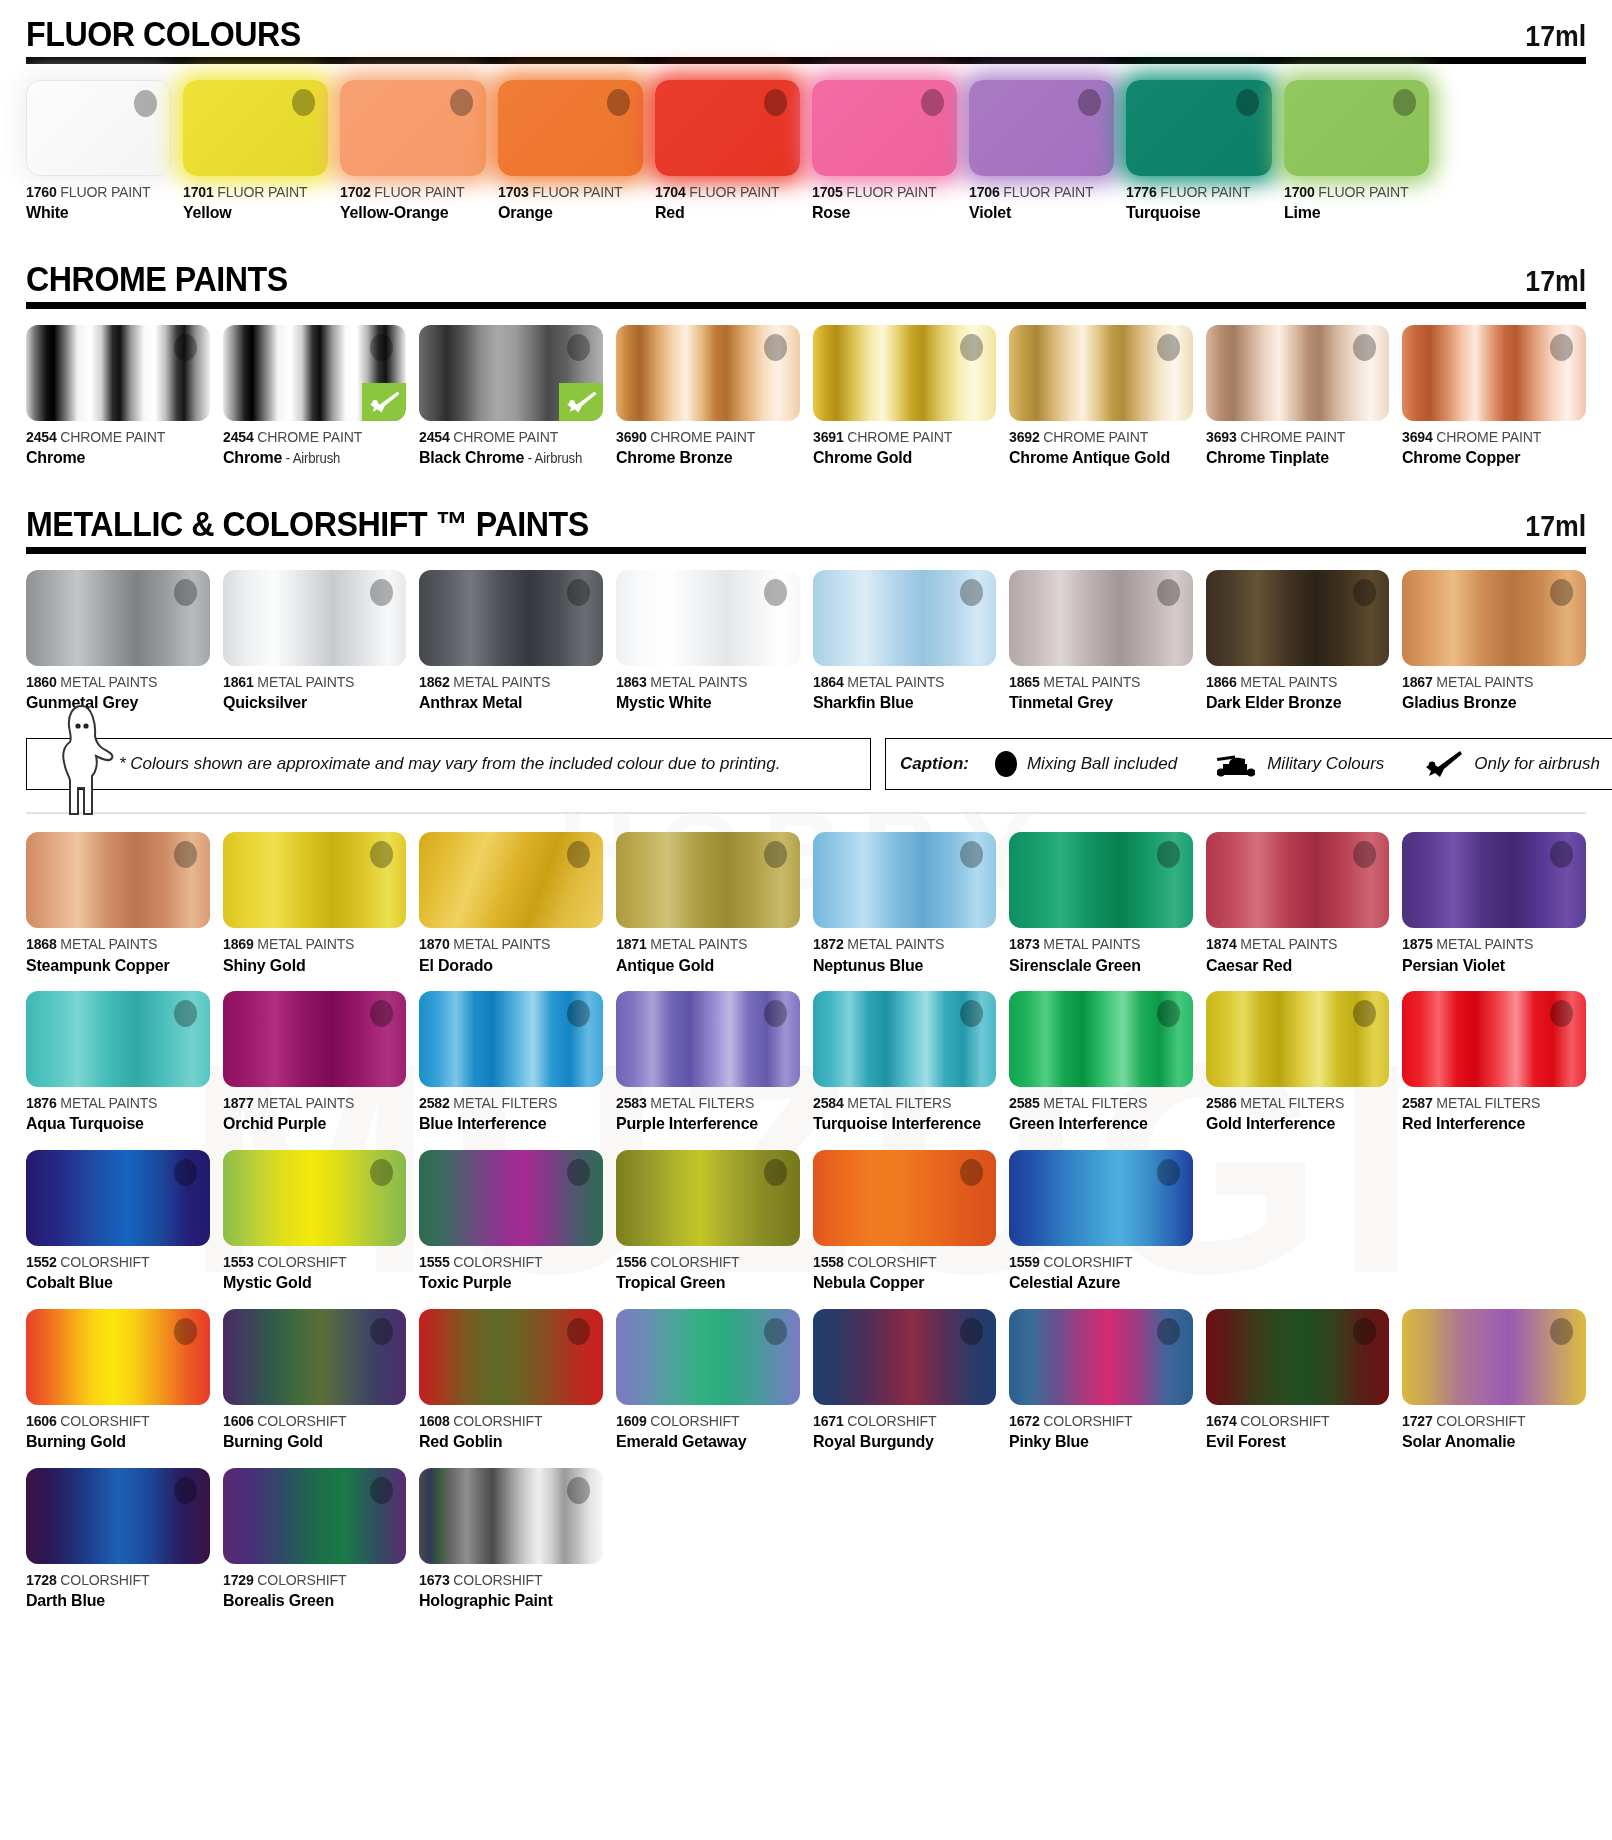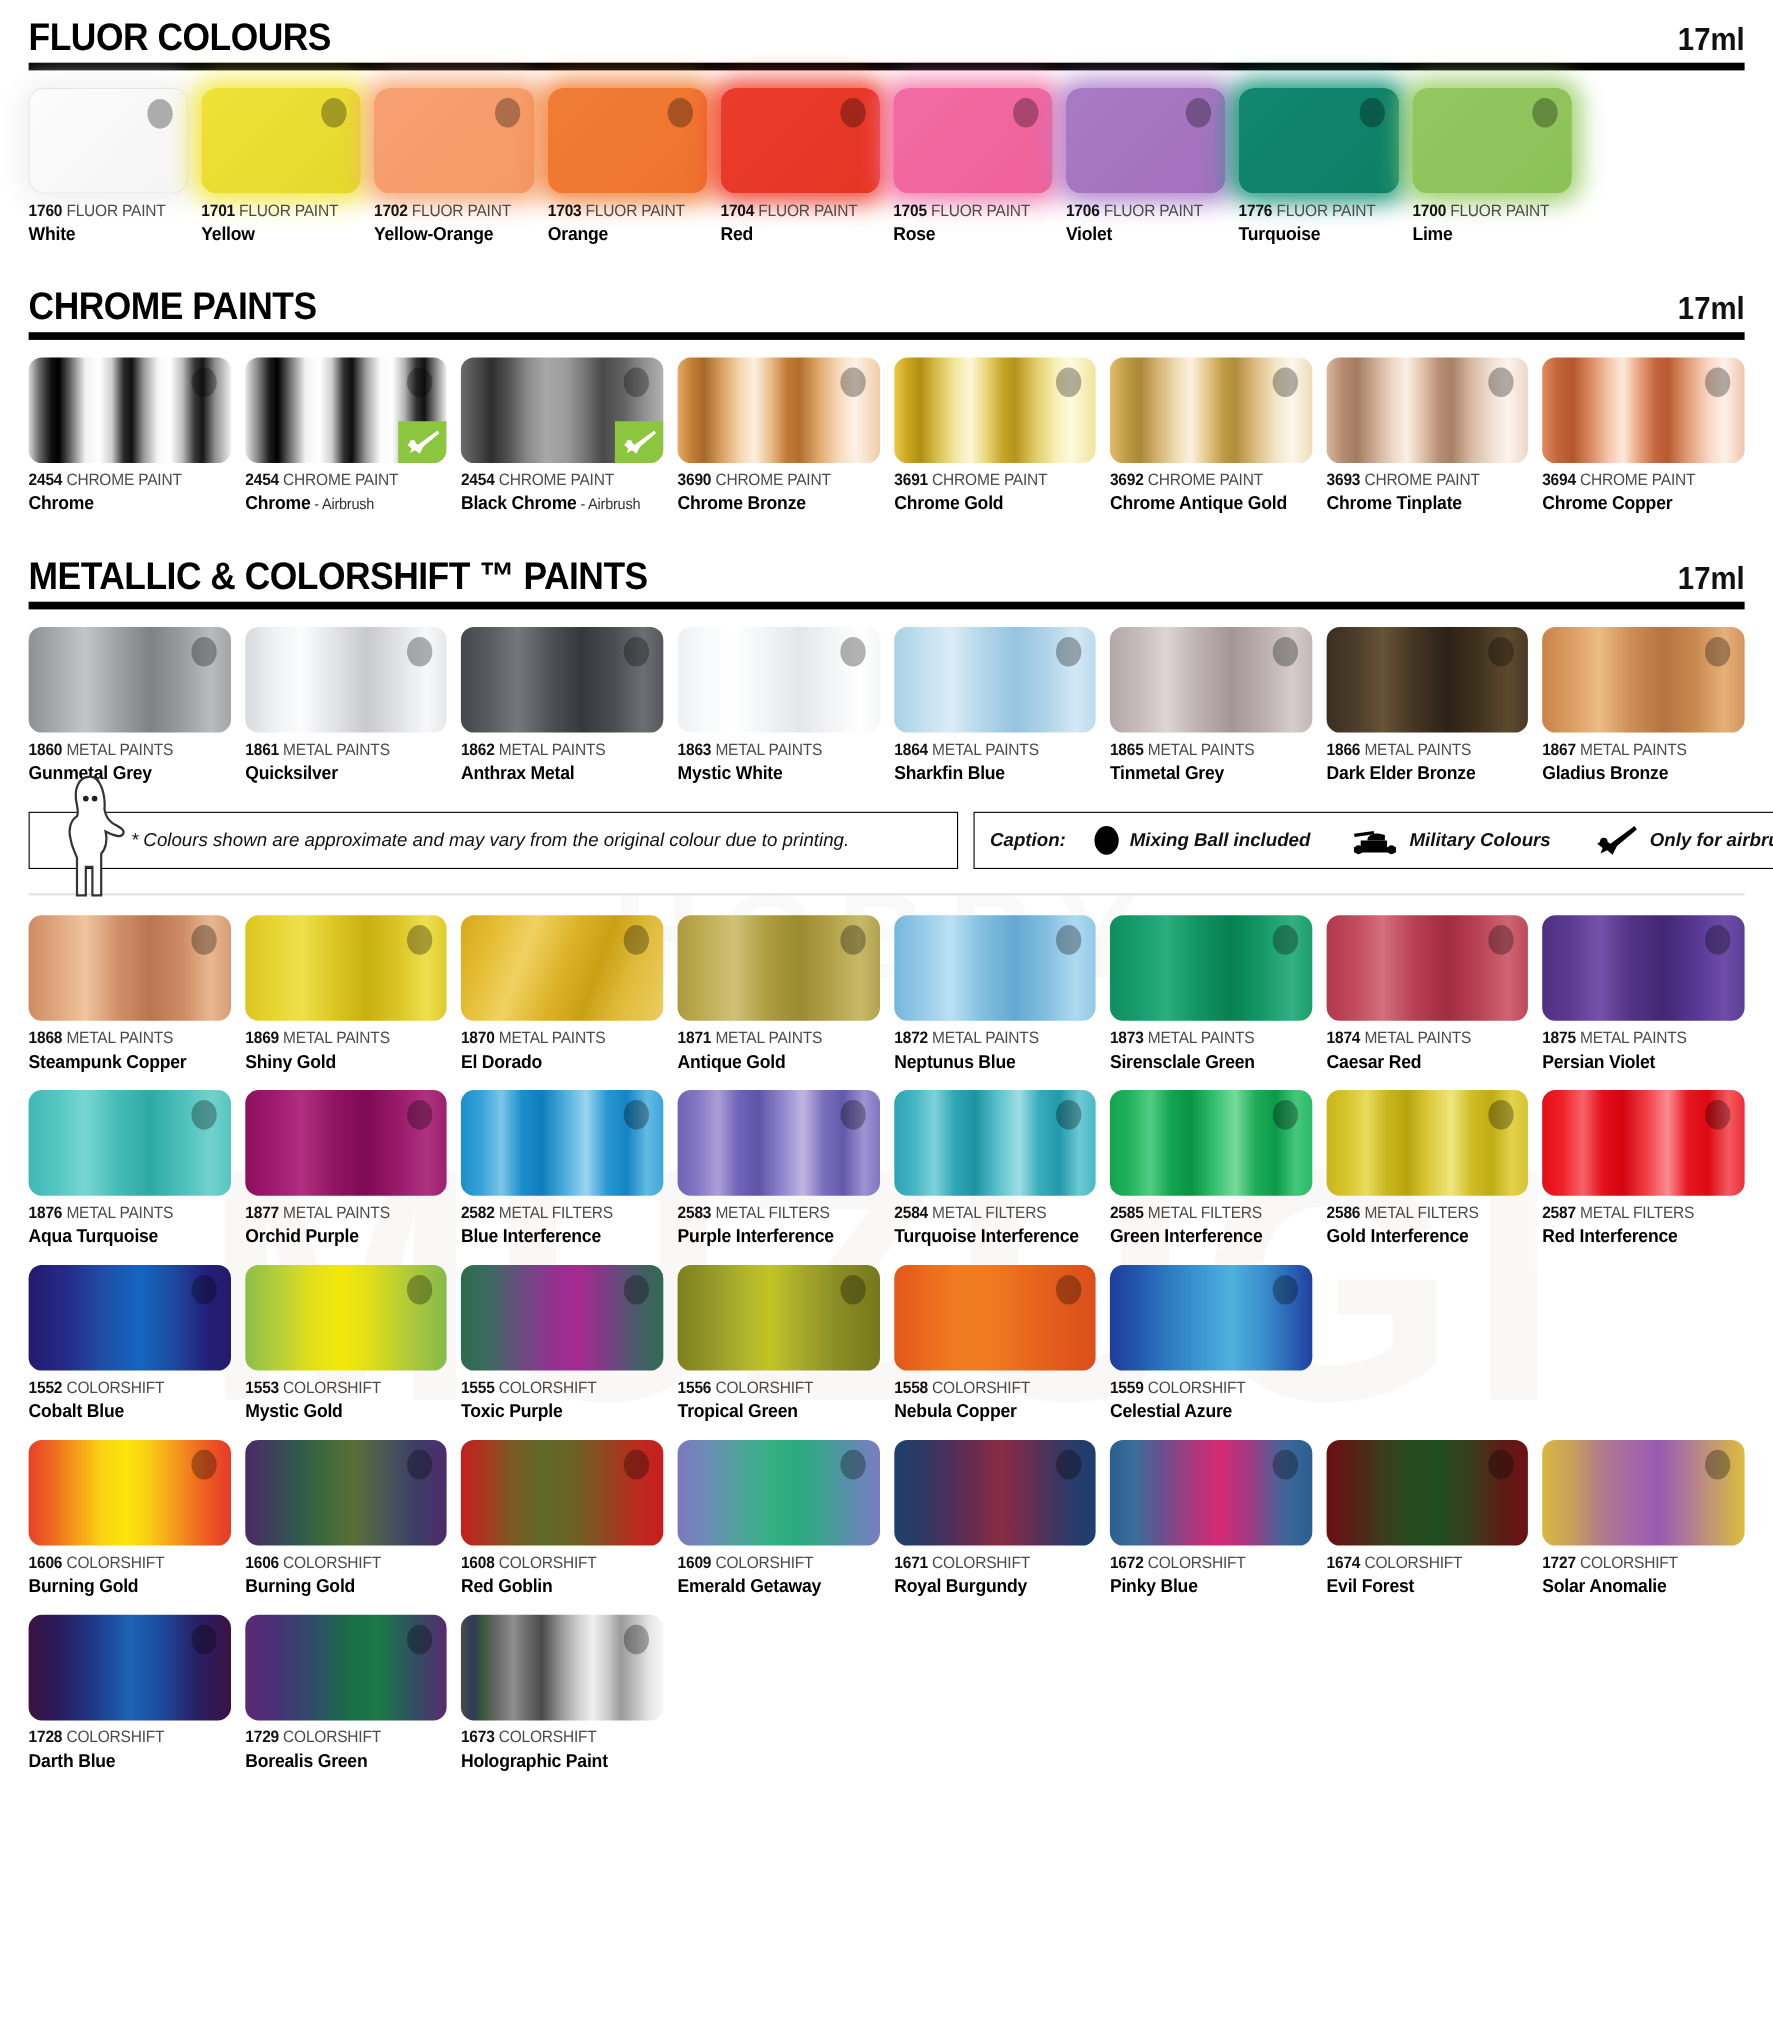--- a/index.html
+++ b/index.html
@@ -153,21 +153,21 @@
   .caption-left  { flex: 0 0 845px; }
   .caption-right { flex: 1; }
   .disclaimer {
     font-style: italic;
     font-size: 17px;
     margin-left: 78px;
     white-space: nowrap;
   }
   .cap-label { font-style: italic; font-weight: bold; font-size: 17px; margin-right: 26px; }
   .cap-item { display: flex; align-items: center; gap: 10px; margin-right: 38px; }
-  .cap-item .txt { font-style: italic; font-size: 17px; white-space: nowrap; font-weight: bold; }
+  .cap-item .txt { font-style: italic; font-size: 17px; white-space: nowrap; }
   .icon-ball { width: 22px; height: 26px; border-radius: 50%; background: #000; display: inline-block; }
   .icon-tank svg, .icon-air svg { display: block; }
 
   .mascot {
     position: absolute;
     left: 26px; top: -36px;
     width: 76px; height: 118px;
     z-index: 5;
   }
 
@@ -410,21 +410,21 @@
 
   <div class="caption-row" style="position:relative;">
     <svg class="mascot" viewBox="0 0 76 118">
       <path d="M30 4 C20 4 16 14 17 24 C18 32 20 36 18 40 C12 44 10 52 12 60 C13 68 16 72 18 78
                L18 112 L26 112 L26 86 L32 86 L32 112 L40 112 L40 74 C44 70 46 62 44 54
                C52 58 58 60 60 56 C62 52 56 50 50 46 C46 43 44 40 43 34 C44 22 40 4 30 4 Z" fill="#ffffff" stroke="#333" stroke-width="2"></path>
       <circle cx="26" cy="24" r="2.6" fill="#222"></circle>
       <circle cx="34" cy="24" r="2.6" fill="#222"></circle>
     </svg>
     <div class="caption-box caption-left">
-      <div class="disclaimer">* Colours shown are approximate and may vary from the original colour due to printing.</div>
+      <div class="disclaimer">* Colours shown are approximate and may vary from the included colour due to printing.</div>
     </div>
     <div class="caption-box caption-right">
       <div class="cap-label">Caption:</div>
 
       <div class="cap-item">
         <span class="icon-ball"></span>
         <span class="txt">Mixing Ball included</span>
       </div>
 
       <div class="cap-item">

